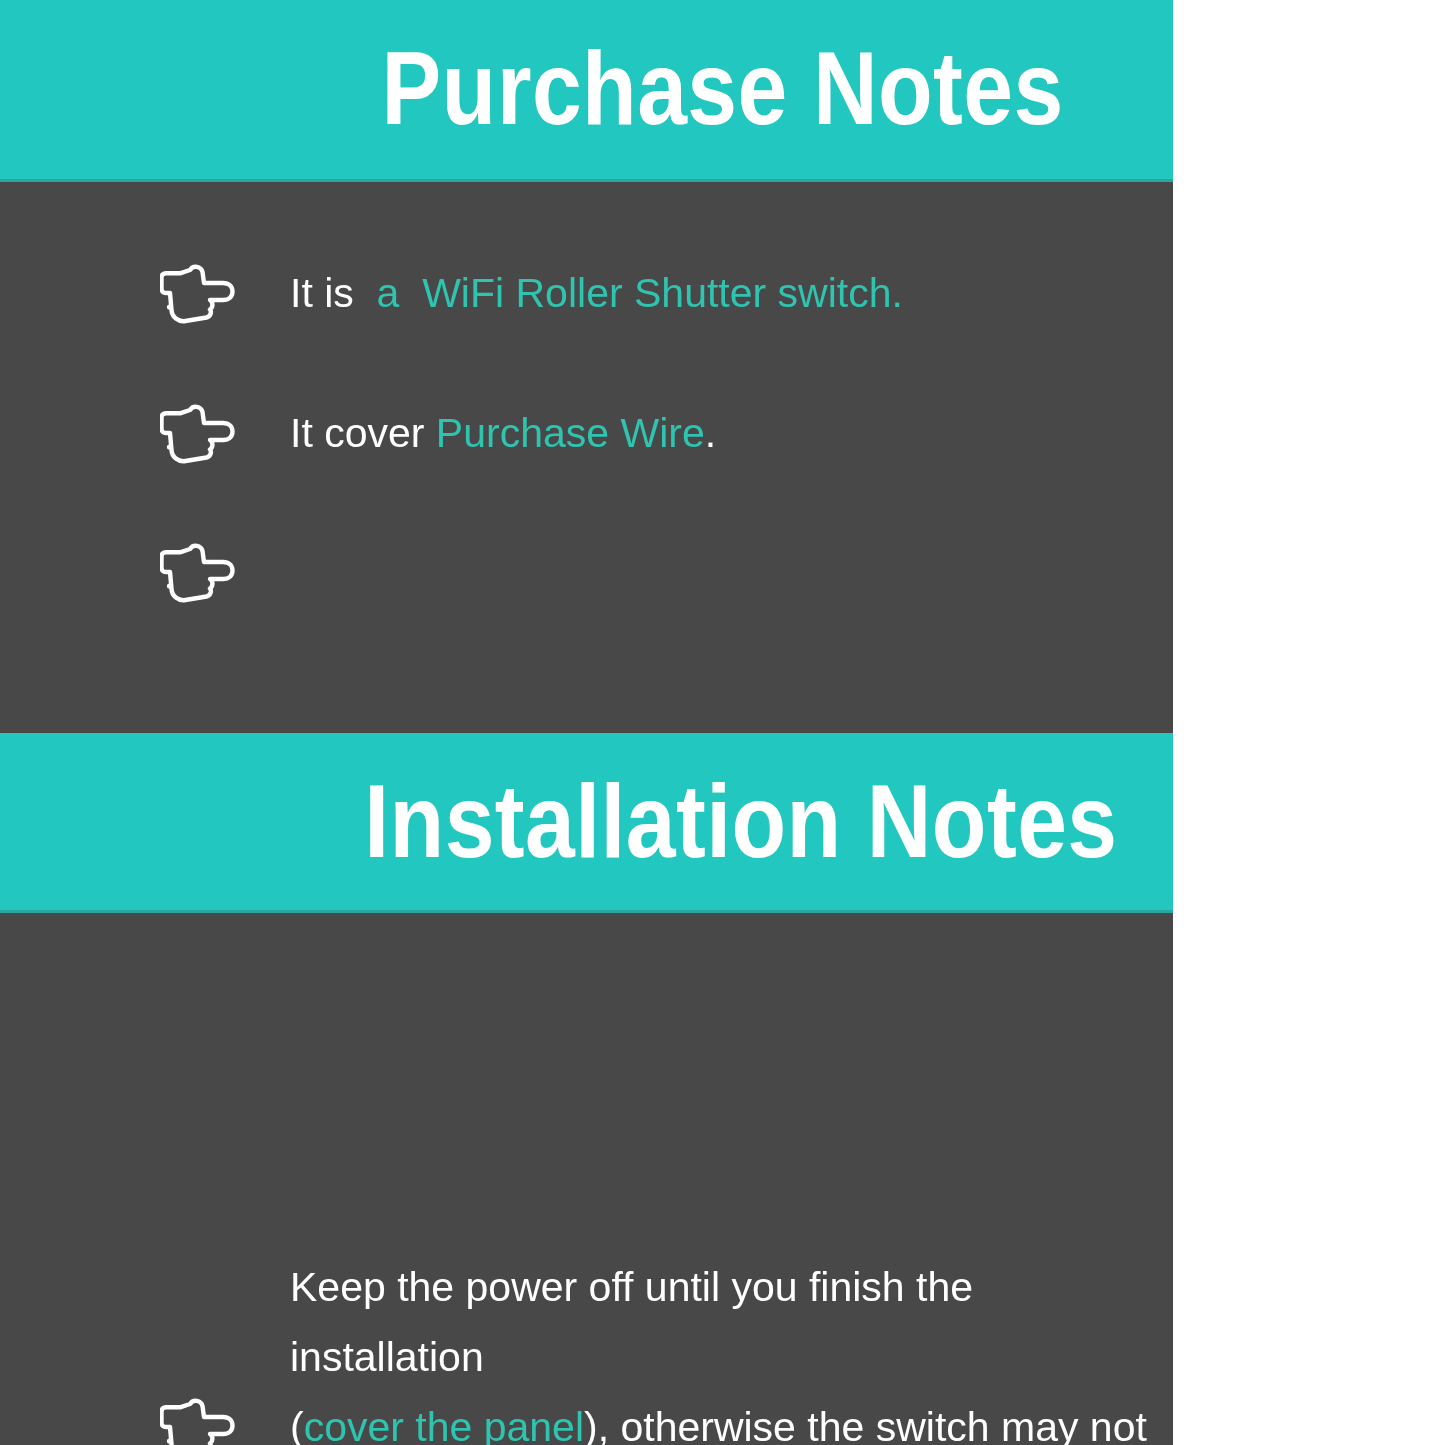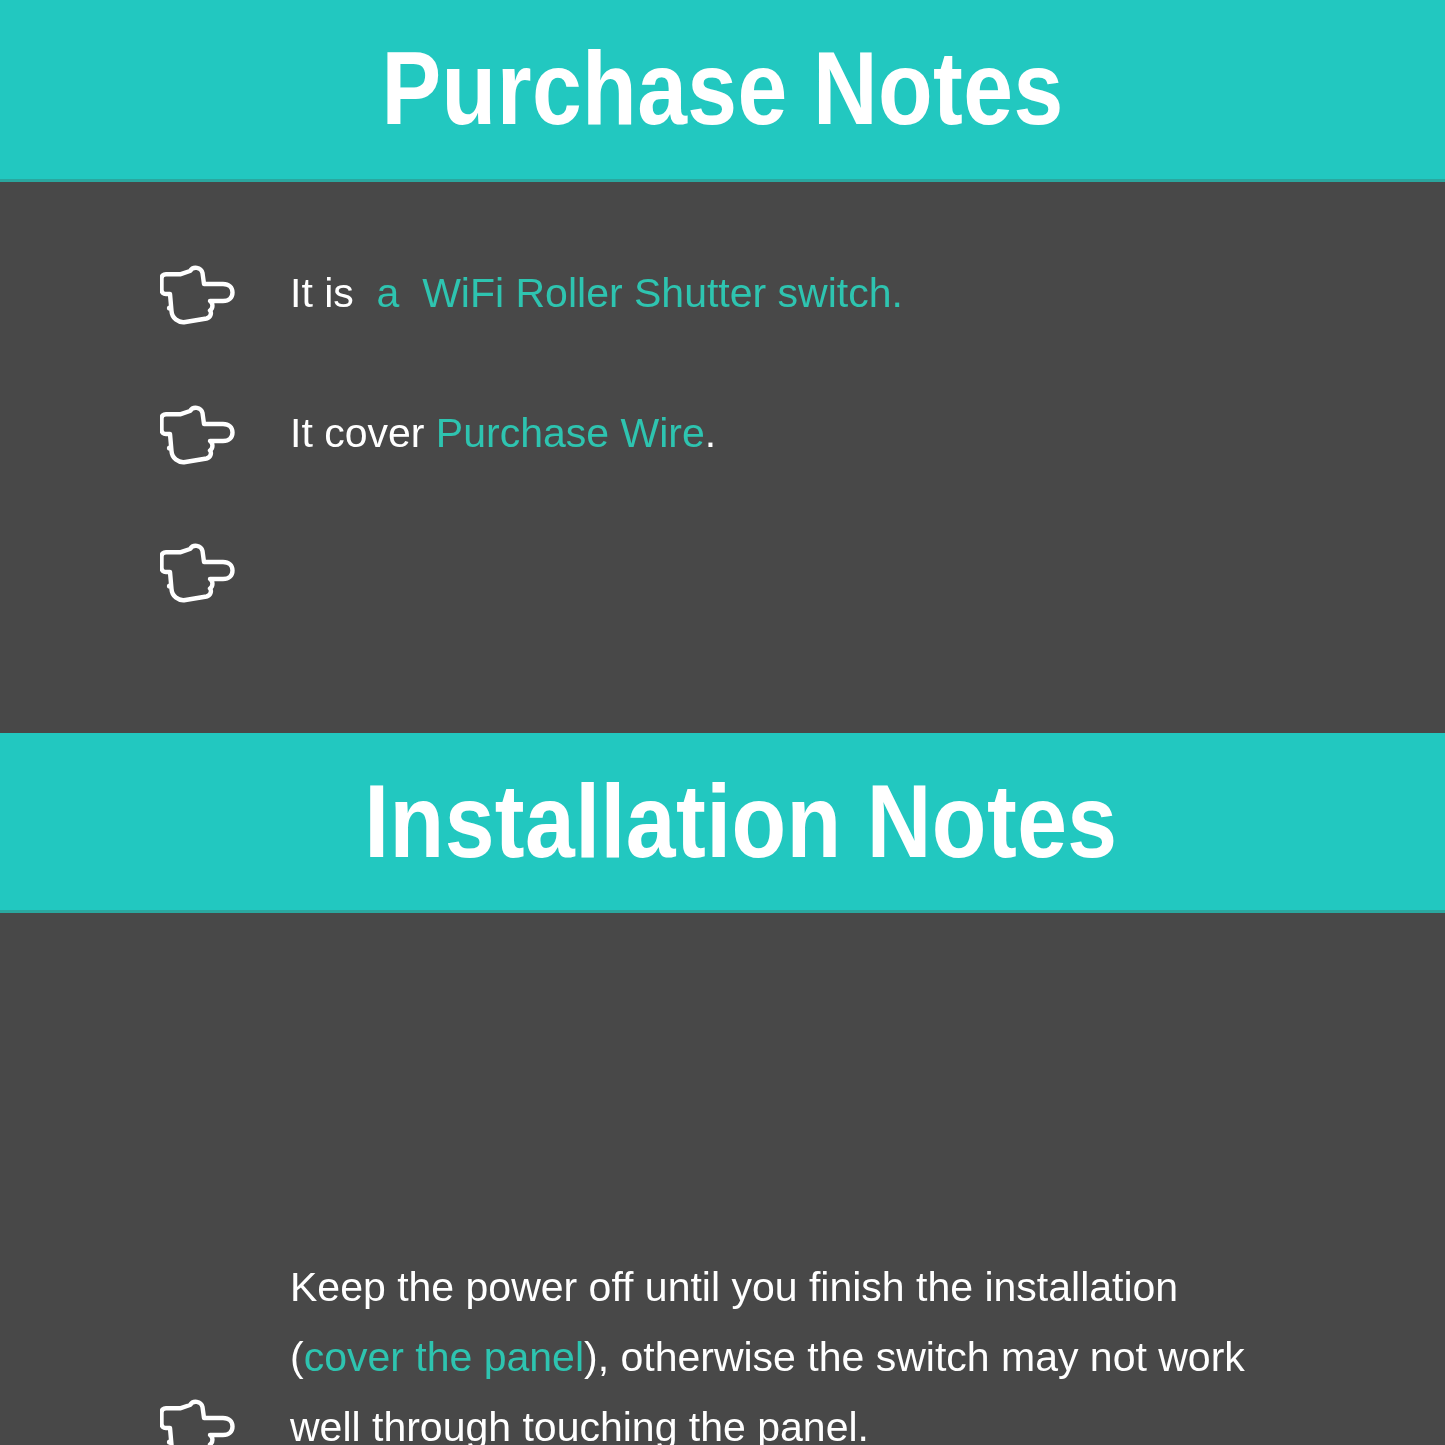--- a/index.html
+++ b/index.html
@@ -5,21 +5,21 @@
   html, body {
     margin: 0;
     padding: 0;
     background: #ffffff;
   }
   body {
     font-family: "Liberation Sans", "DejaVu Sans", sans-serif;
   }
   .page {
     position: relative;
-    width: 1445px;
+    width: 1173px;
     height: 1445px;
     overflow: hidden;
     background: #6d28d9;
   }
 
   
   .band {
     position: absolute;
     left: 0;
     width: 1445px;
@@ -61,21 +61,21 @@
     width: 1445px;
     background: #484848;
   }
   #region-purchase { top: 182px; height: 551px; }
   #region-install  { top: 913px; height: 532px; }
 
   
   .note-row {
     position: absolute;
     display: flex;
-    align-items: flex-end;
+    align-items: center;
     left: 160px;
   }
   .hand-icon {
     flex: 0 0 auto;
     width: 78px;
     height: 64px;
     margin-right: 52px;
     margin-top: 4px;
   }
   .hand-icon svg { display: block; width: 100%; height: 100%; }

